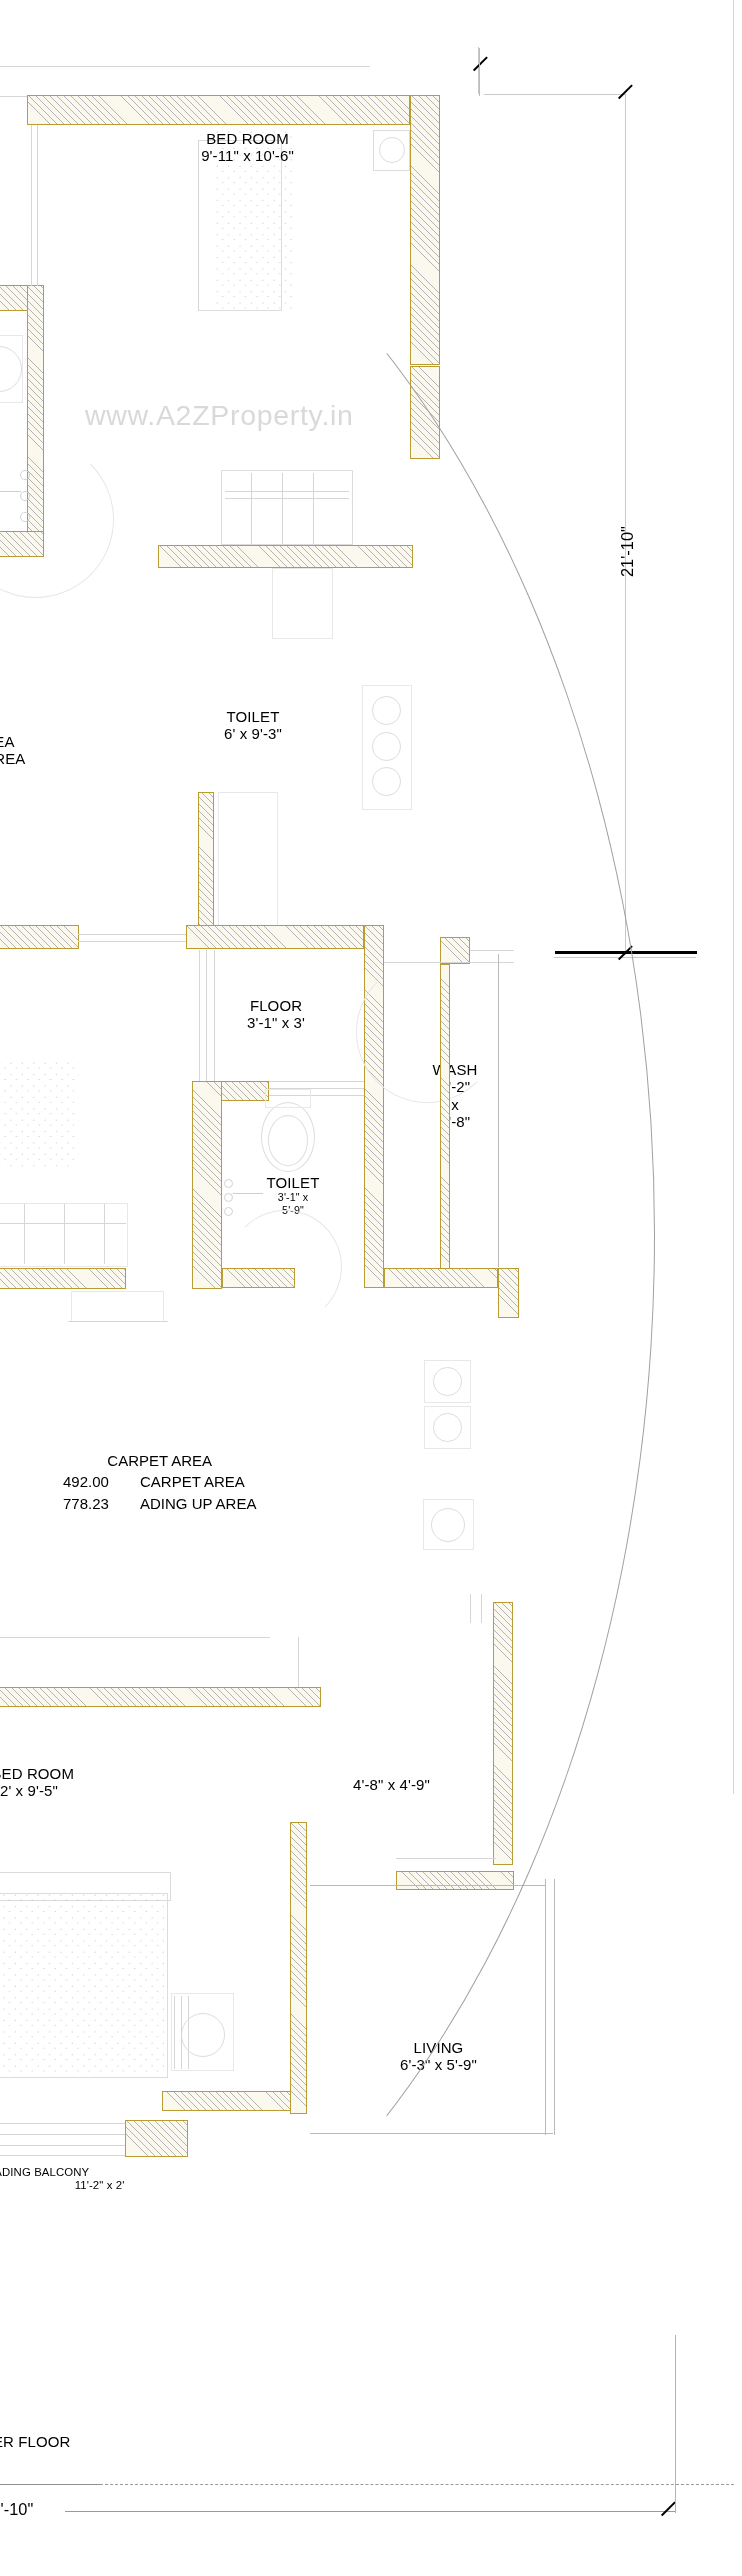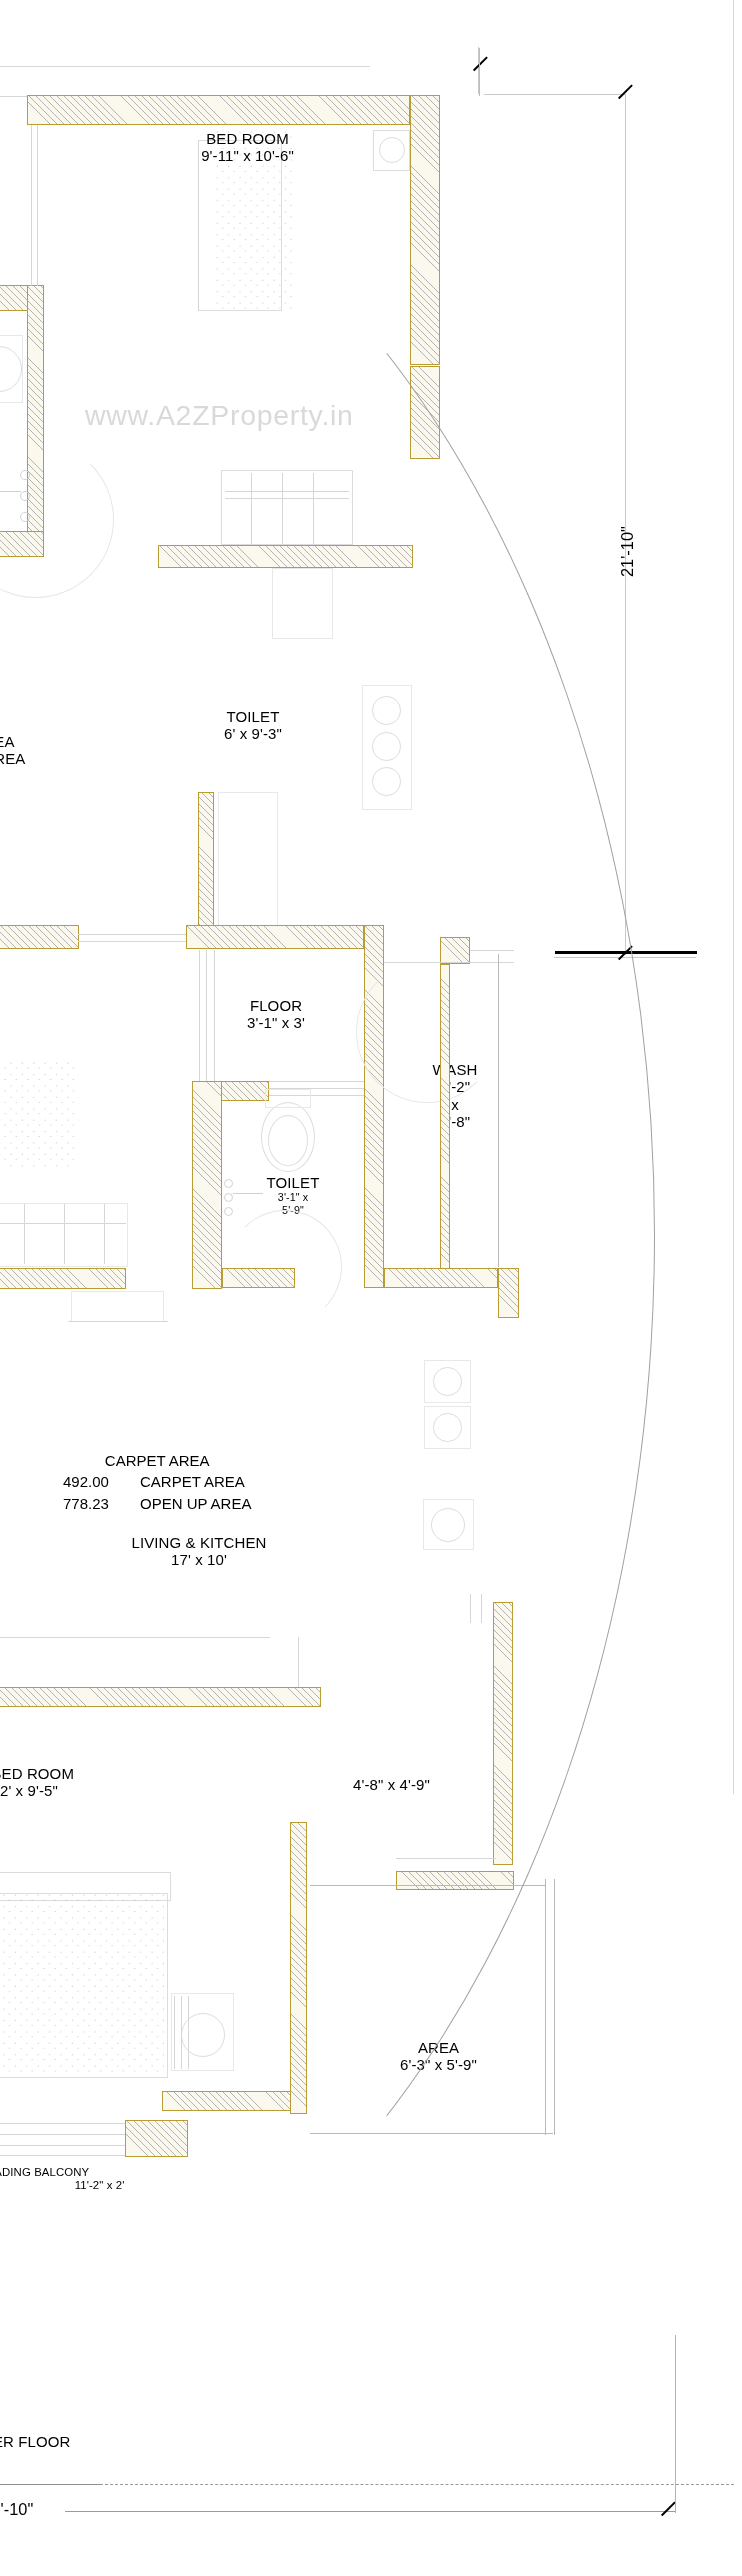--- a/index.html
+++ b/index.html
@@ -333,28 +333,24 @@
   <div class="wall" style="left:-14.2px; top:1268px; width:140px; height:21.4px;"></div>
   <div class="furn soft" style="left:71px; top:1291px; width:93px; height:31px;"></div>
   <div class="ln" style="left:68px; top:1321px; width:100px; height:0.7px;"></div>
 
   <div class="areablk" style="left:63px; top:1450px;">
     <span class="ln1">CARPET AREA</span>
     <span class="row">
       <span class="num">492.00</span><span>CARPET AREA</span>
     </span>
     <span class="row">
-      <span class="num">778.23</span><span>OPEN UP AREA</span>
+      <span class="num">778.23</span><span>ADING UP AREA</span>
     </span>
   </div>
 
-  <div class="label" style="left:85px; top:1534px; width:228px;">
-    <span class="rname">LIVING &amp; KITCHEN</span>
-    <span class="rdim">17' x 10'</span>
-  </div>
 
   <div class="wall" style="left:-14.2px; top:1687px; width:335px; height:20px;"></div>
   <div class="ln" style="left:0px; top:1637px; width:270px; height:0.7px;"></div>
   <div class="ln" style="left:298px; top:1637px; width:0.7px; height:50px;"></div>
 
   <div class="label cropL" style="left:-8.5px; top:1765px; width:214px;">
     <span class="rname">BED ROOM</span>
     <span class="rdim">12' x 9'-5"</span>
   </div>
 
@@ -391,21 +387,21 @@
   <div class="wall" style="left:396px; top:1871px; width:118px; height:18.5px;"></div>
   <div class="ln" style="left:396px; top:1858px; width:100px; height:0.7px;"></div>
 
   <div class="wall" style="left:290px; top:1822px; width:17px; height:292px;"></div>
   <div class="ln dk" style="left:545px; top:1879px; width:0.7px; height:256px;"></div>
   <div class="ln dk" style="left:554px; top:1879px; width:0.7px; height:256px;"></div>
   <div class="ln dk" style="left:310px; top:2133px; width:243px; height:0.7px;"></div>
   <div class="ln dk" style="left:310px; top:1885px; width:235px; height:0.7px;"></div>
 
   <div class="label" style="left:346px; top:2039px; width:185px;">
-    <span class="rname">AREA</span>
+    <span class="rname">LIVING</span>
     <span class="rdim">6'-3" x 5'-9"</span>
   </div>
 
   <div class="curve" style="left:-840px; top:85px; width:1495px; height:2299px;
               border-color:transparent; border-right-color:#a0a0a0;"></div>
 
   <div class="extline" style="left:479px; top:48px; width:0.7px; height:48px; background:#bdbdbd;"></div>
 
   <div class="ln" style="left:733px; top:0px; width:0.7px; height:1794px;"></div>
 

